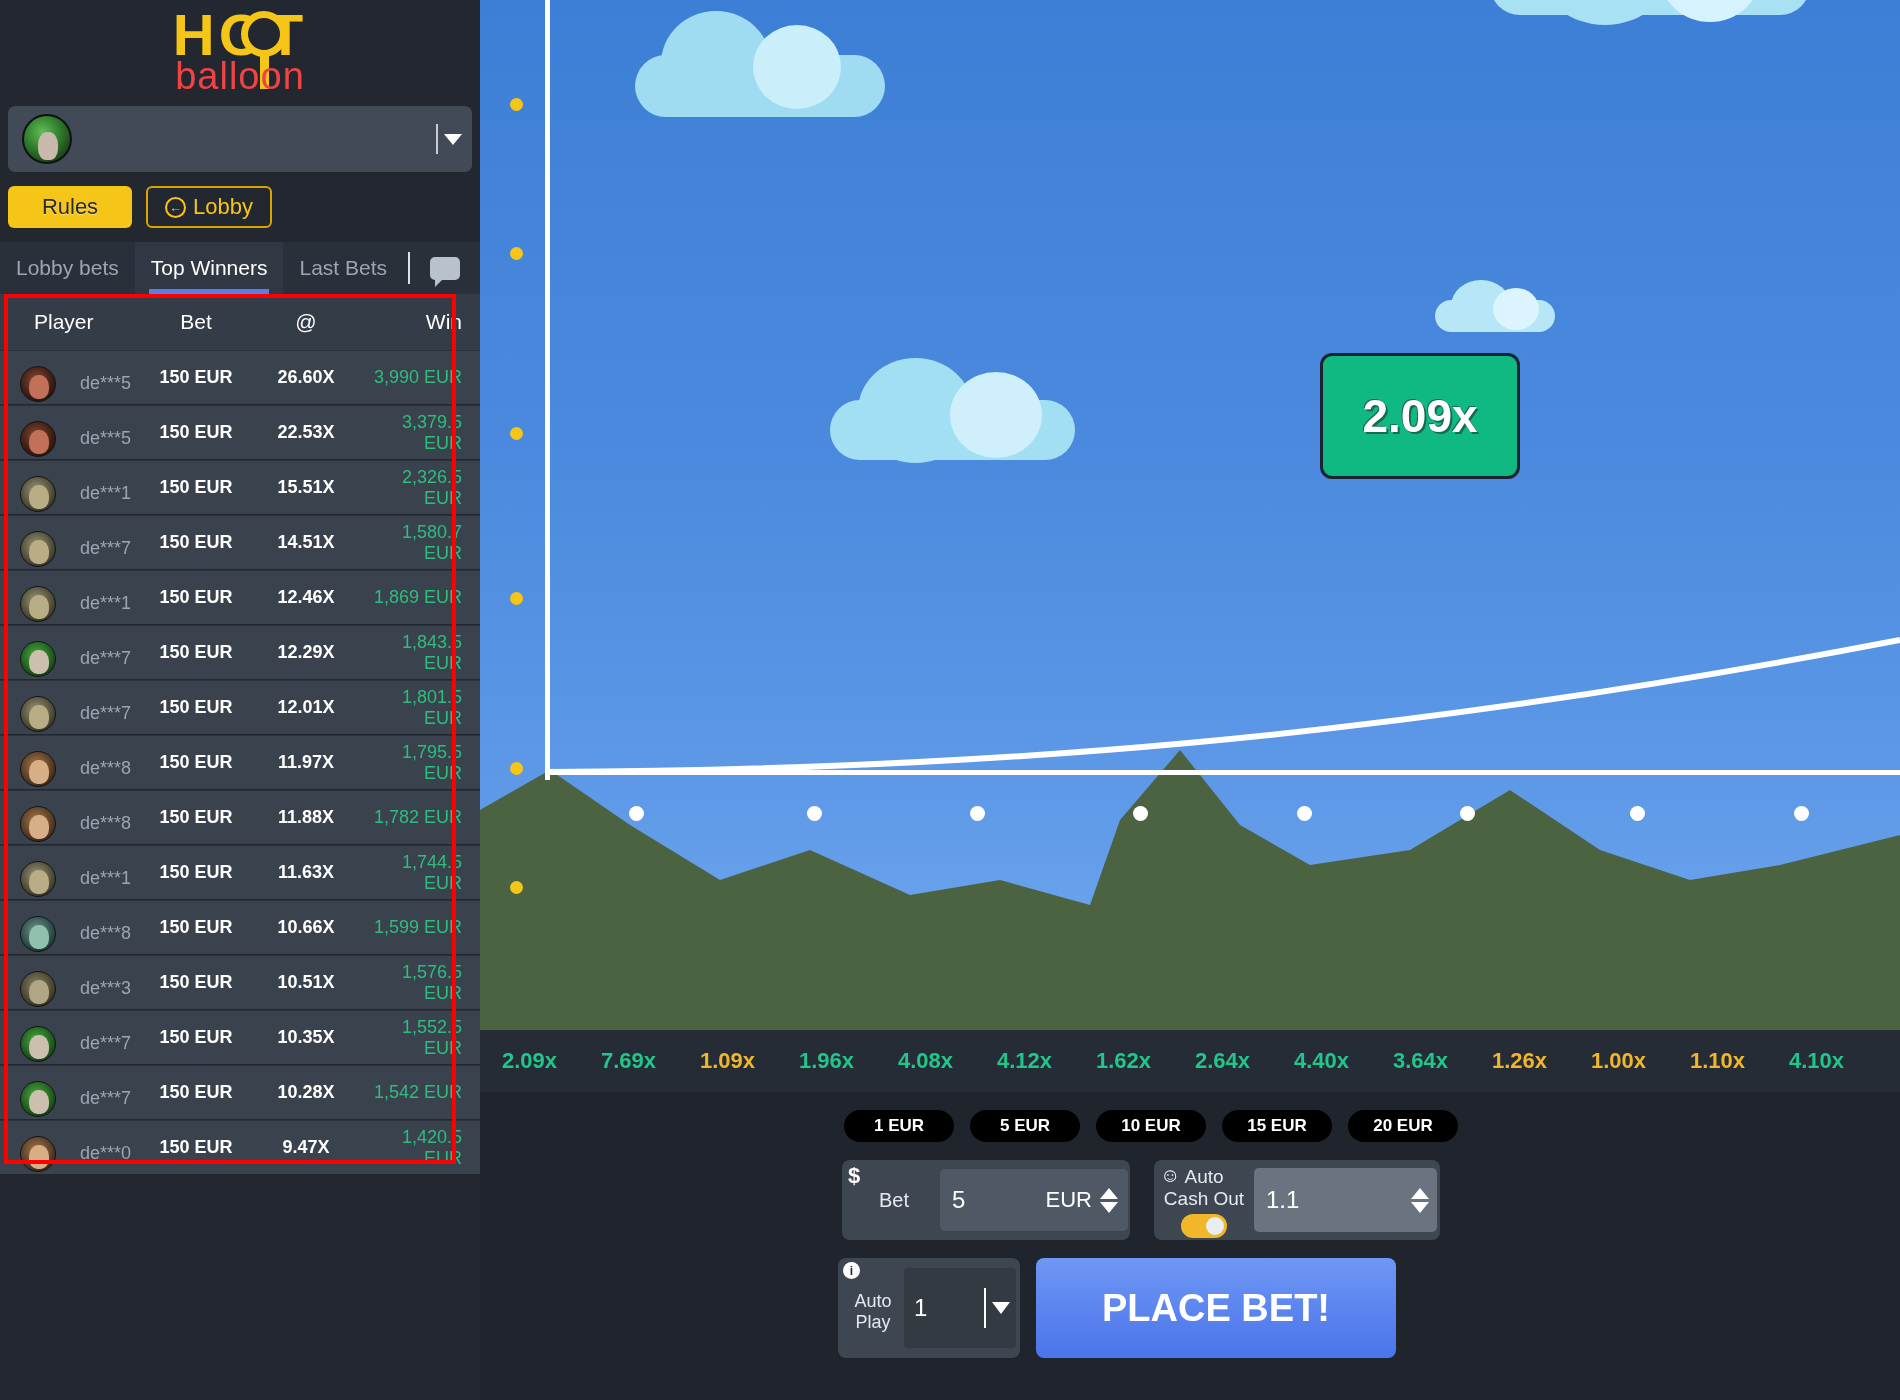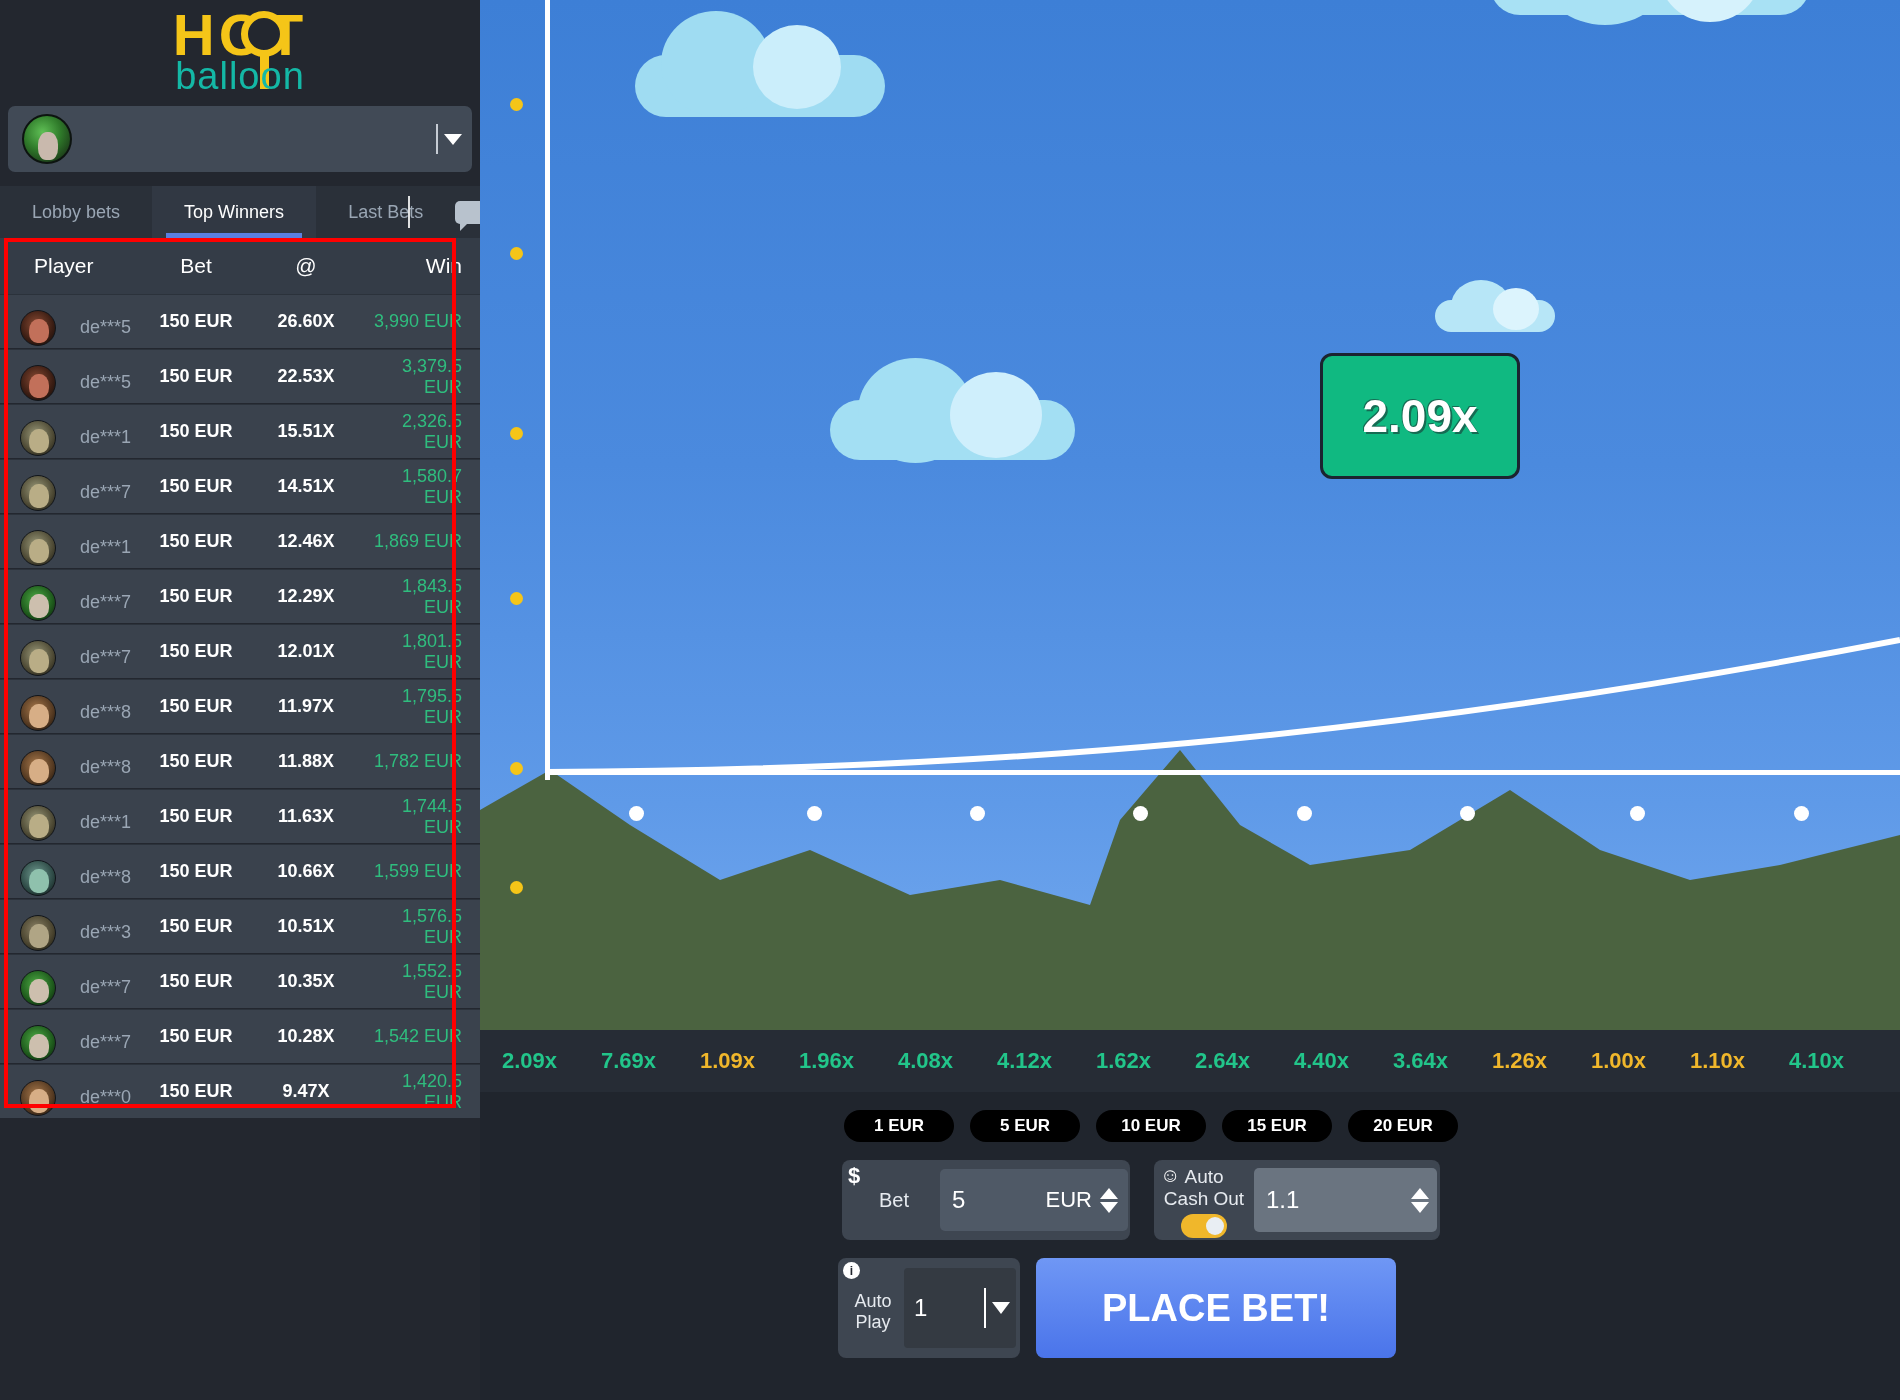--- a/index.html
+++ b/index.html
@@ -26,21 +26,21 @@
   .logo { position: relative; width: 170px; height: 92px; }
   .logo .hot {
     position: absolute; top: 0; left: 0; width: 170px;
     text-align: center;
     font-size: 58px; font-weight: 700; color: #f5c518;
     letter-spacing: 4px; line-height: 56px;
   }
   .logo .balloon {
     position: absolute; top: 50px; left: 0; width: 170px;
     text-align: center;
-    font-size: 38px; font-weight: 400; color: #14b8a6;
+    font-size: 38px; font-weight: 400; color: #ef4444;
     letter-spacing: 1px; line-height: 38px;
   }
   .logo .ocircle {
     position: absolute; left: 86px; top: 4px;
     width: 46px; height: 46px; border: 7px solid #f5c518; border-radius: 50%;
     background: #23272f;
   }
   .logo .stick {
     position: absolute; left: 105px; top: 48px; width: 9px; height: 34px;
     background: #f5c518;
@@ -98,23 +98,23 @@
     display: inline-flex; align-items: center; justify-content: center;
     font-size: 13px; line-height: 1; color: #f5c518;
   }
 
   
   .tabs {
     display: flex; align-items: stretch; margin-top: 14px;
     background: #2a3039; height: 52px; position: relative;
   }
   .tab {
-    flex: 0 0 auto; padding: 0 32px;
+    flex: 0 0 auto; padding: 0 16px;
     display: flex; align-items: center; justify-content: center;
-    font-size: 18px; color: #9aa6b4; cursor: pointer; position: relative; text-align: right;
+    font-size: 21px; color: #9aa6b4; cursor: pointer; position: relative; text-align: right;
   }
   .tab.active { color: #ffffff; background: #313843; }
   .tab.active::after {
     content: ""; position: absolute; left: 14px; right: 14px; bottom: 0;
     height: 5px; background: #5a7fe0;
   }
   .tab-chat {
     margin-left: auto; width: 70px;
     display: flex; align-items: center; justify-content: center; cursor: pointer;
   }
@@ -334,20 +334,27 @@
       </div>
     </div>
 
     <div class="user-card">
       <div class="avatar-lg"></div>
       <div class="user-chev">
           <i class="chev-d"></i>
         </div>
     </div>
 
+    <div class="btn-row">
+      <button class="btn-rules">Rules</button>
+      <div class="btn-lobby">
+        <span class="back-ic">←</span>
+        <span>Lobby</span>
+      </div>
+    </div>
 
     <div class="tabs">
       <div class="tab">Lobby bets</div>
       <div class="tab active">Top Winners</div>
       <div class="tab">Last Bets</div>
       <div class="tabs-divider"></div>
       <div class="tab-chat">
         <span class="chat-ic"></span>
       </div>
     </div>

